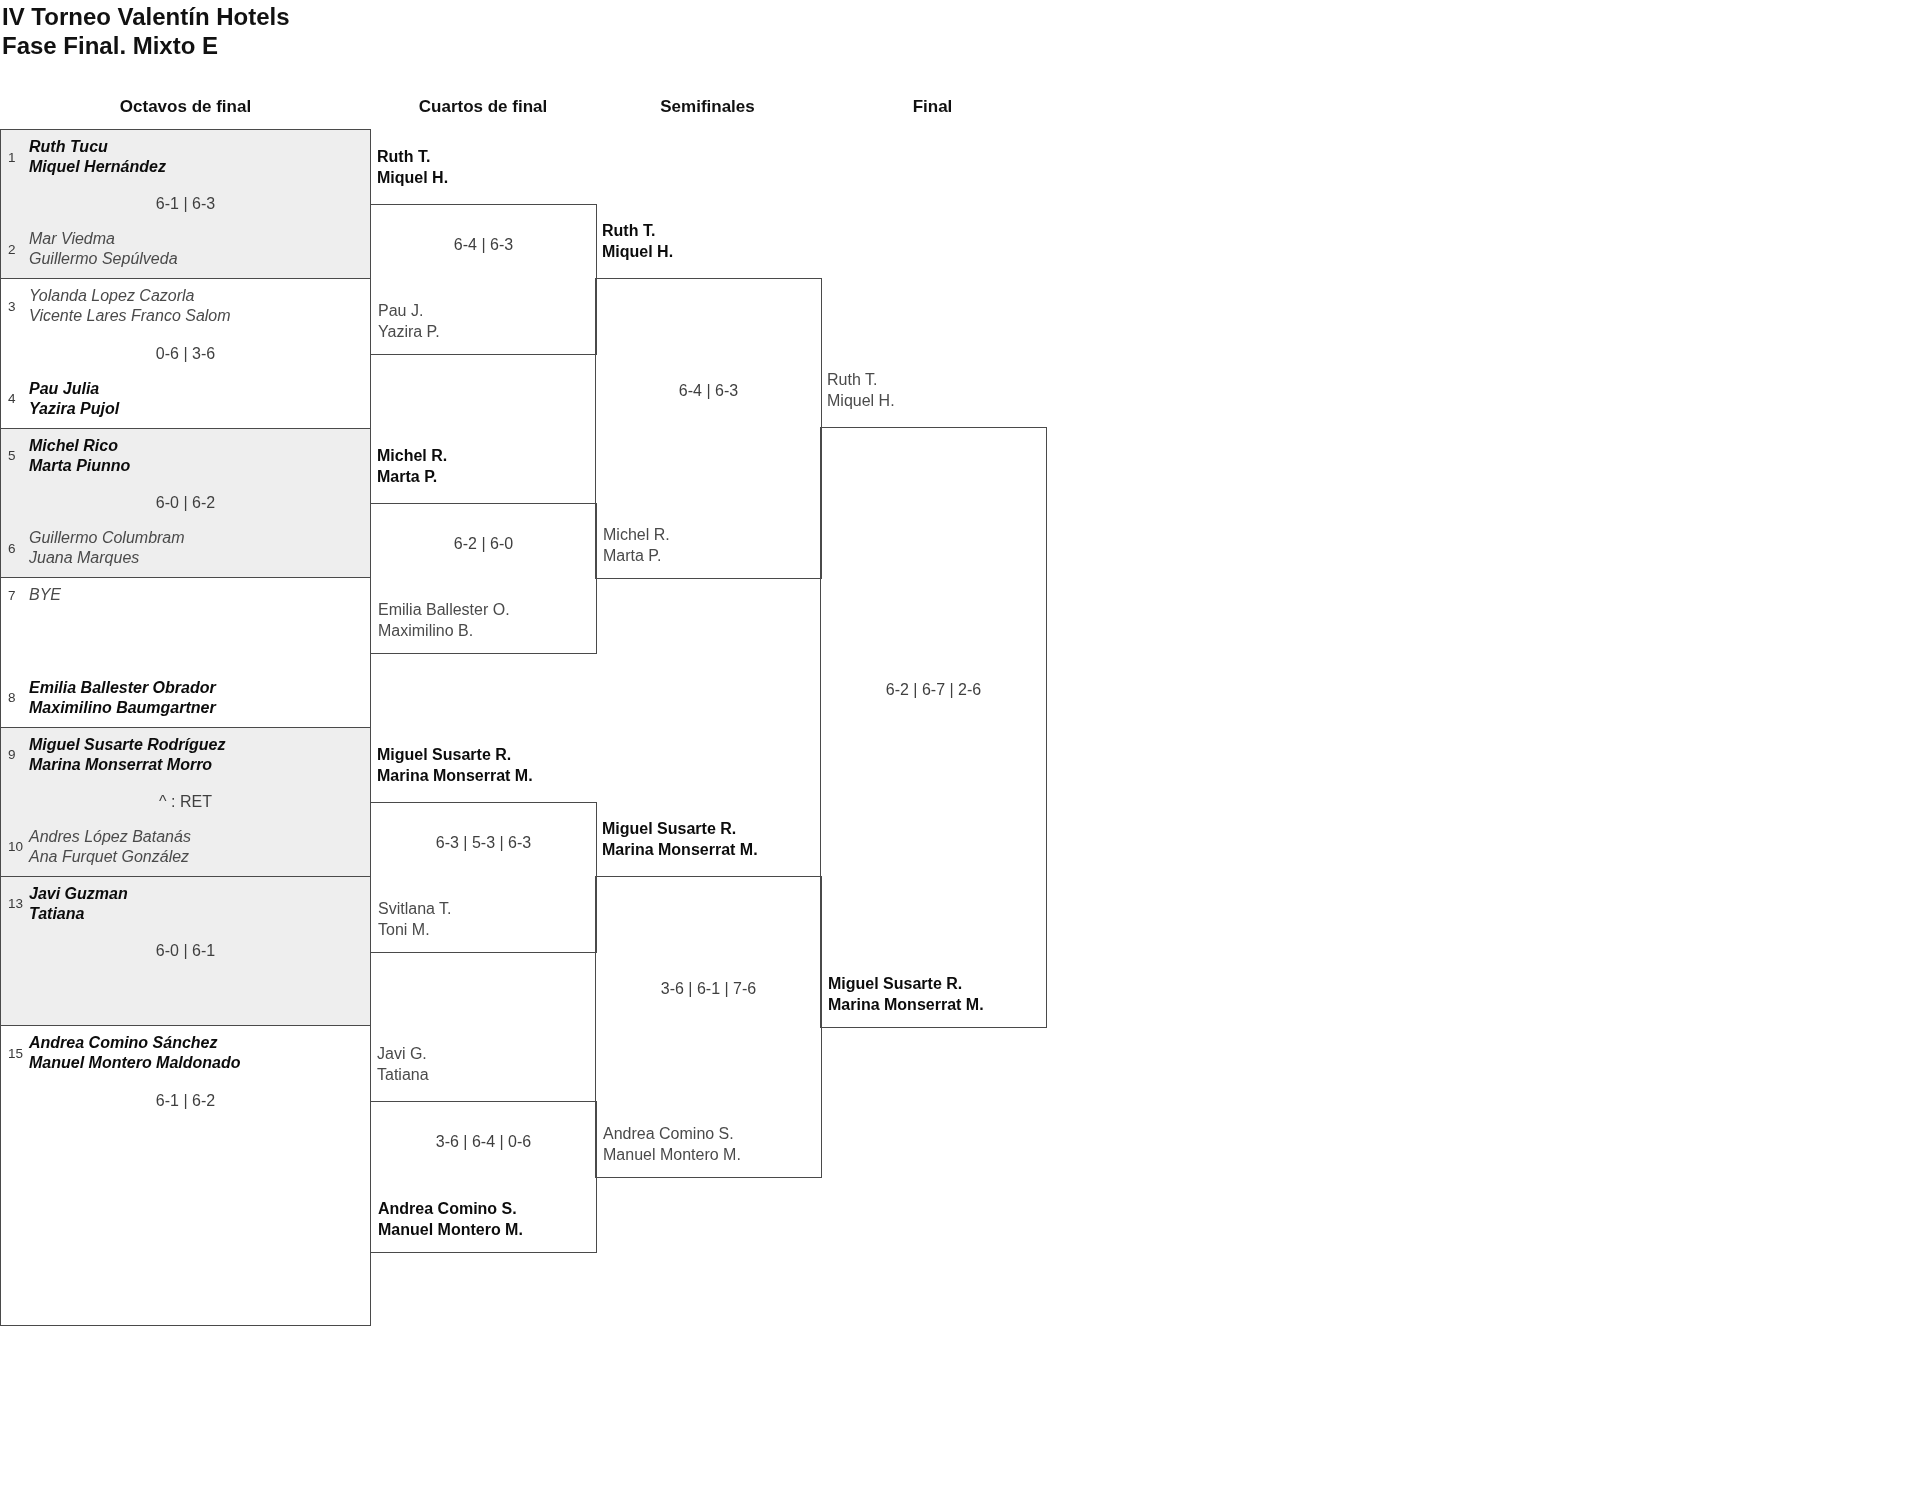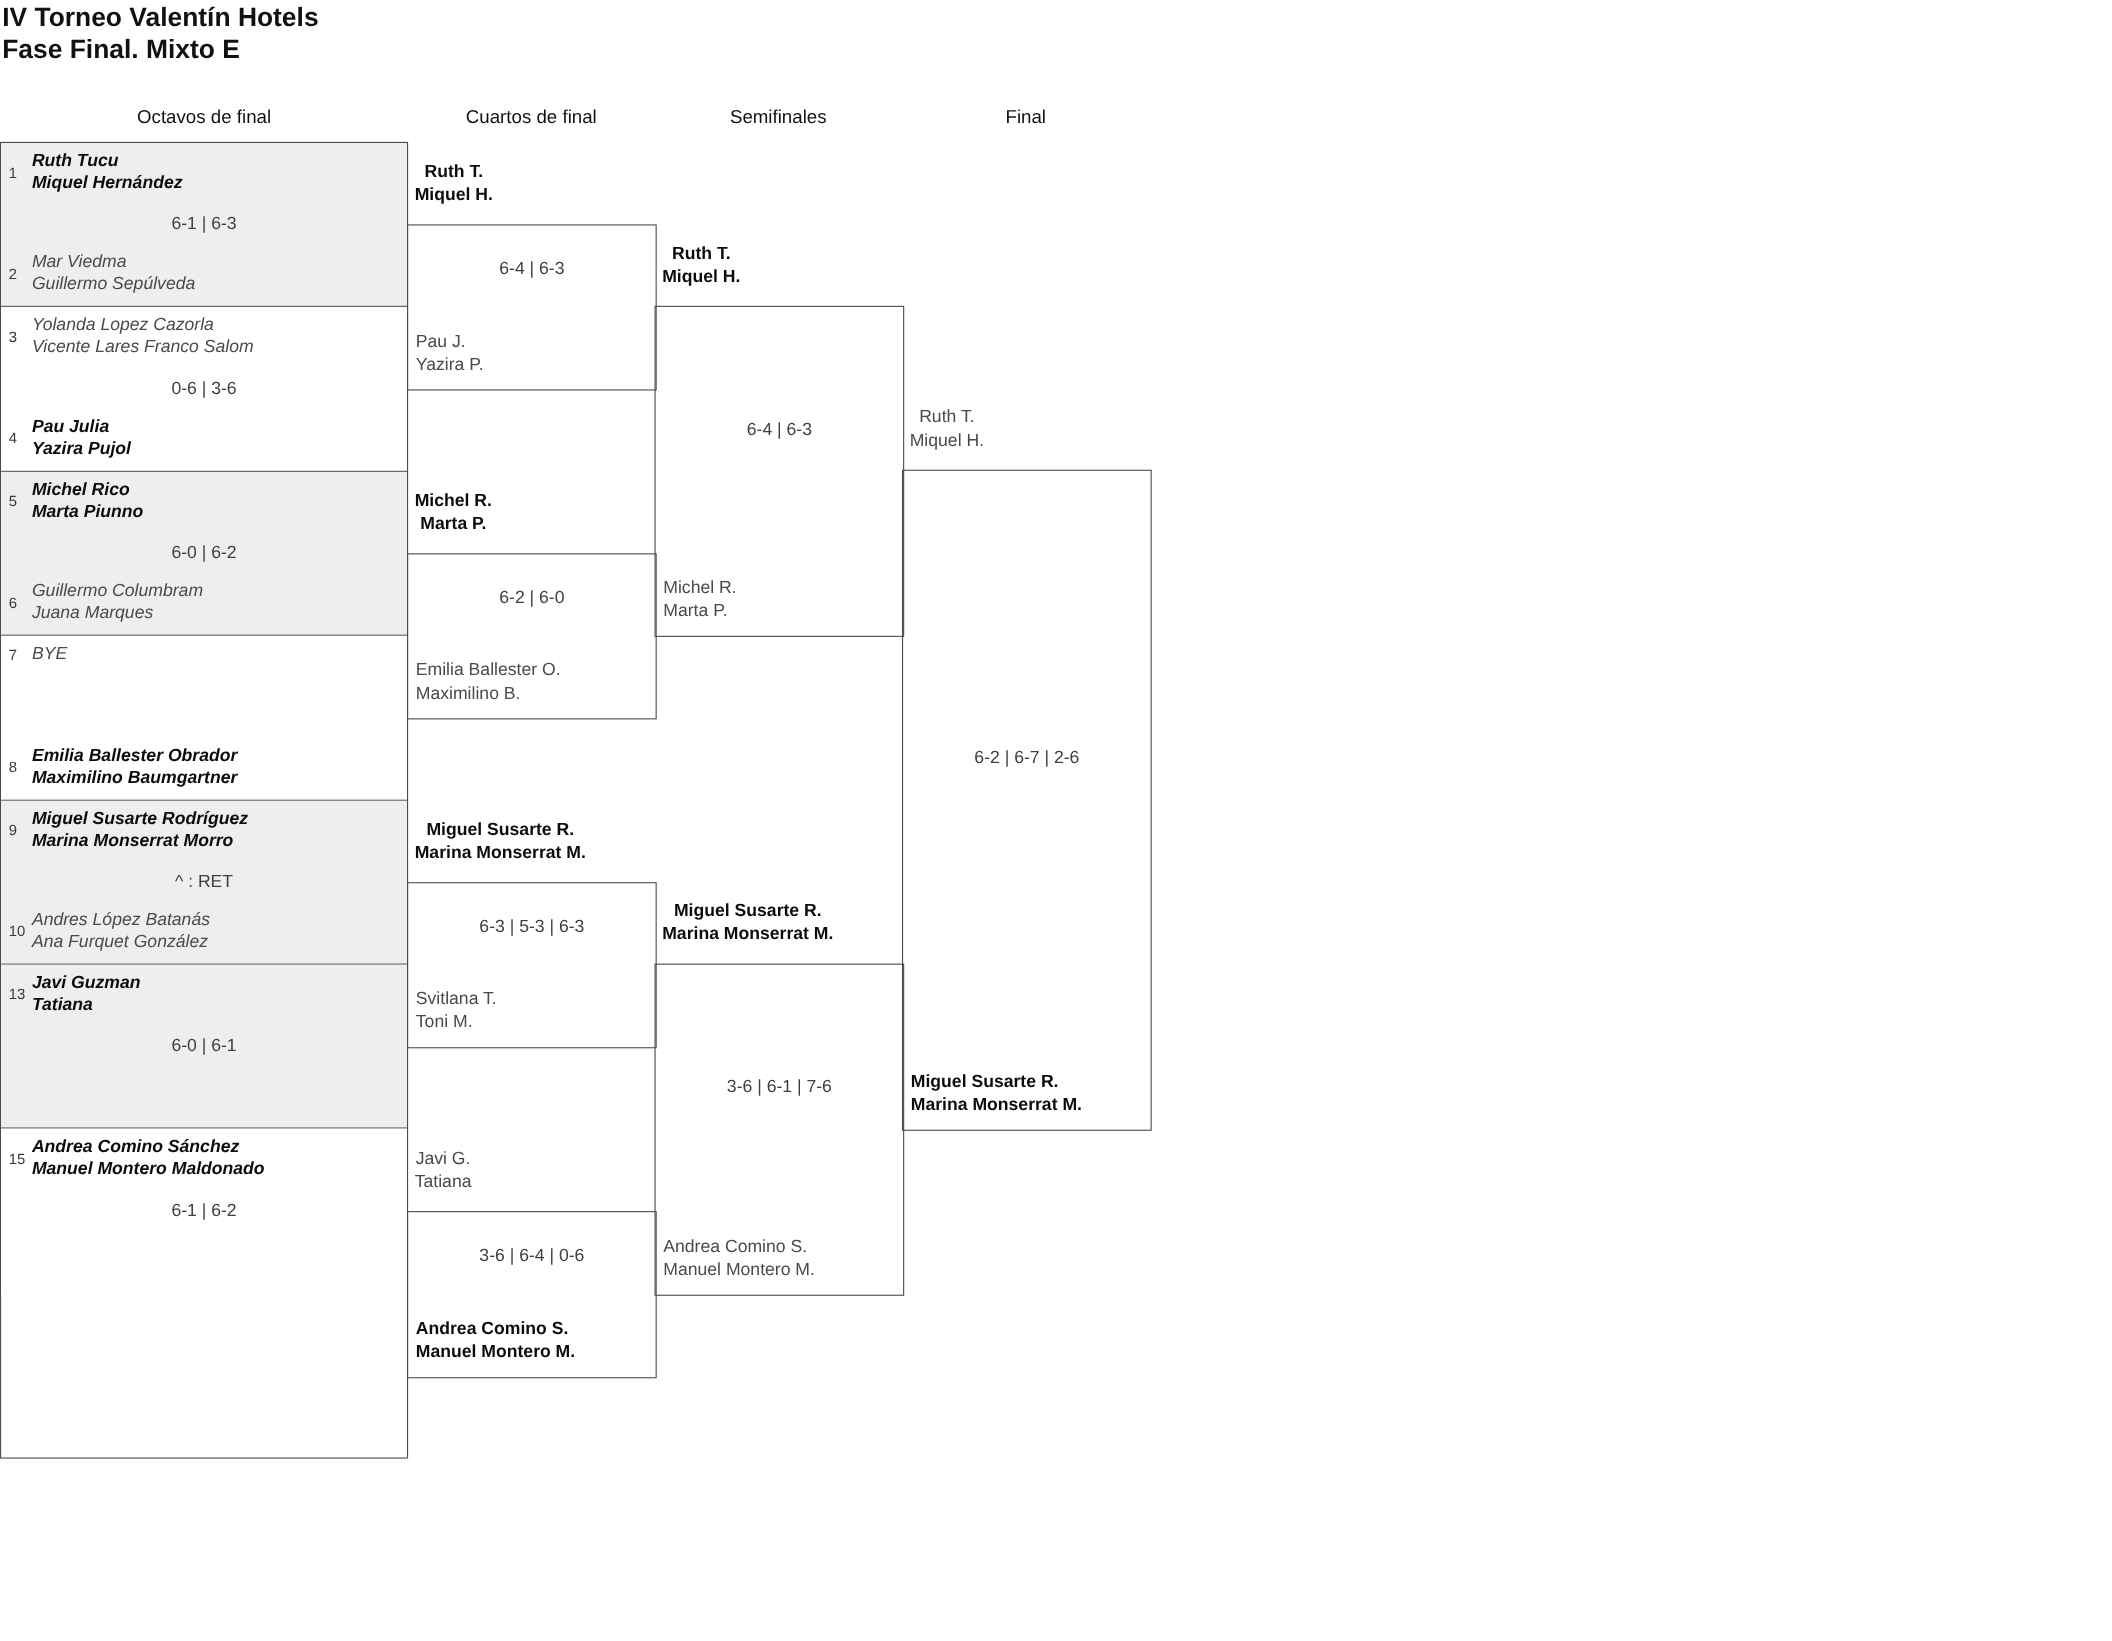--- a/index.html
+++ b/index.html
@@ -6,21 +6,21 @@
   .stage{position:relative;width:1572px;height:1492px;background:#ffffff;overflow:hidden;
          font-family:"Liberation Sans","DejaVu Sans",sans-serif;color:#1a1a1a;}
   .title{position:absolute;left:2px;top:2px;font-size:24px;font-weight:700;line-height:29px;color:#111;}
   .title span{display:block;}
   
   .logo-text{position:absolute;left:1752px;top:12px;font-size:45px;font-weight:700;
              letter-spacing:-1px;color:#701a75;}
   .dot{position:absolute;border-radius:50%;}
   .d-blue{background:#2ba3dc;} .d-green{background:#76c02f;} .d-orange{background:#e98420;}
   
-  .col-header{position:absolute;top:97px;font-size:17px;font-weight:400;color:#111;text-align:center;}
+  .col-header{position:absolute;top:97px;font-size:17px;font-weight:700;color:#111;text-align:center;}
   
   .octavos{position:absolute;left:0;top:129px;width:369px;height:1195px;border:1px solid #4a4a4a;
            display:grid;grid-template-rows:repeat(8,1fr);}
   .o-row{position:relative;border-bottom:1px solid #4a4a4a;background:#fff;}
   .o-row:last-child{border-bottom:none;}
   .o-row.alt{background:#eeeeee;}
   .entry{position:absolute;left:0;right:0;display:flex;align-items:center;}
   .entry.top{top:7px;} .entry.bottom{bottom:9px;}
   .num{flex:0 0 21px;padding-left:7px;font-size:13.5px;color:#3a3a3a;}
   .names{font-size:16px;line-height:20px;color:#4a4a4a;}
@@ -28,21 +28,21 @@
   .names span:empty{display:none;}
   .names.winner{color:#0c0c0c;font-weight:700;}
   .o-score{position:absolute;left:0;right:0;top:50%;transform:translateY(-50%);
            text-align:center;font-size:16px;color:#3f3f3f;}
   
   .mbox{position:absolute;border:1px solid #4a4a4a;background:transparent;}
   .mscore{position:absolute;left:0;right:0;text-align:center;font-size:16px;color:#3f3f3f;}
   .mbox.qf .mscore{top:31px;} .mbox.sf .mscore{top:103px;} .mbox.fin .mscore{top:253px;}
   .blabel{position:absolute;left:7px;bottom:12px;font-size:16px;line-height:21px;color:#4a4a4a;}
   .blabel span,.alabel span{display:block;}
-  .alabel{position:absolute;font-size:16px;line-height:21px;color:#4a4a4a;text-align:center;}
+  .alabel{position:absolute;font-size:16px;line-height:21px;color:#4a4a4a;}
   .alabel.winner,.blabel.winner{color:#0c0c0c;font-weight:700;}
 </style>
 </head>
 <body>
 
 <div class="stage">
 
   <div class="title">
     <span>IV Torneo Valentín Hotels</span>
     <span>Fase Final. Mixto E</span>

